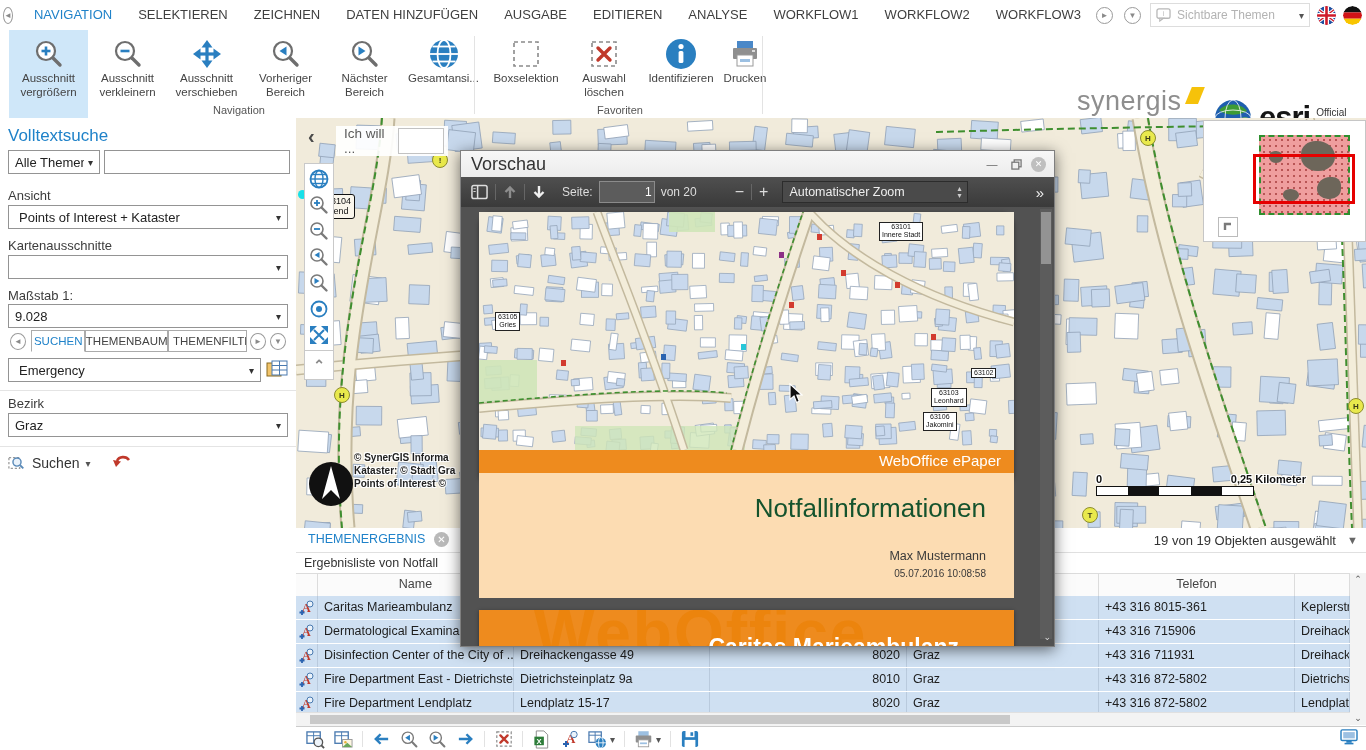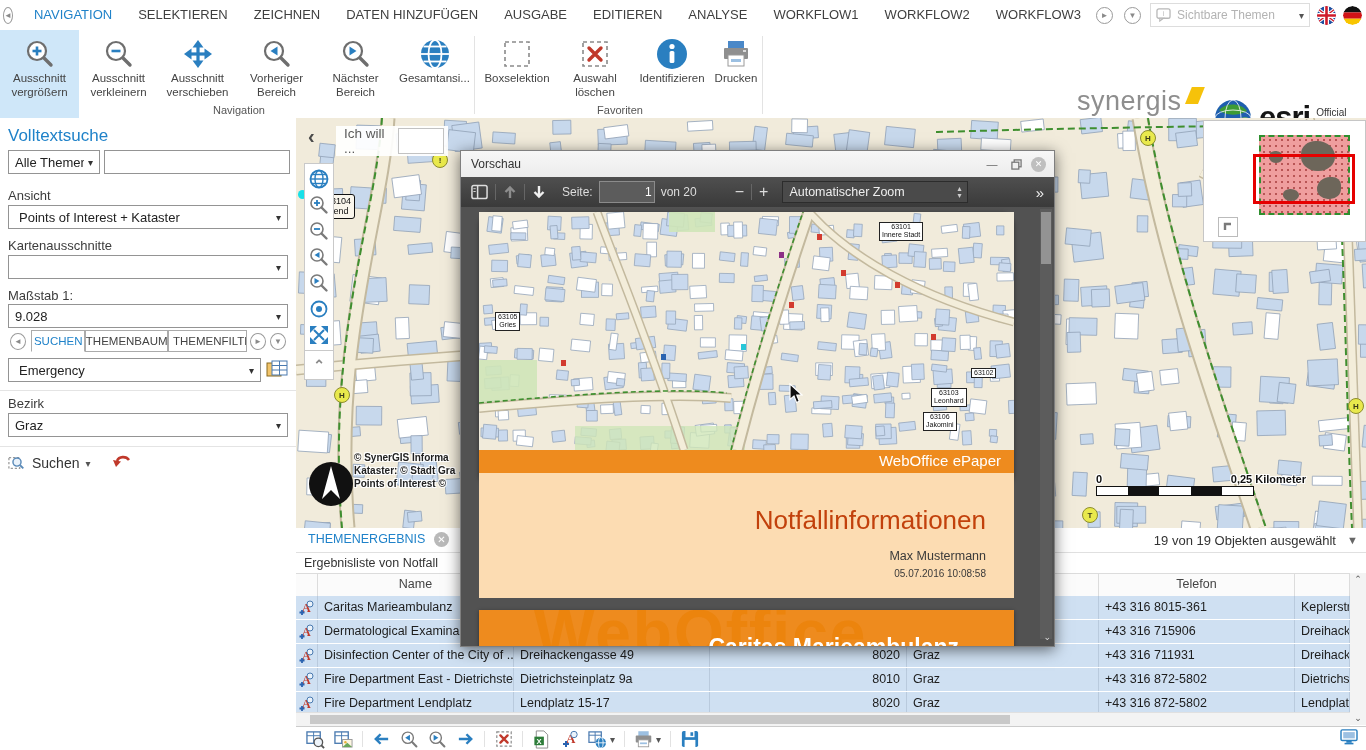--- a/index.html
+++ b/index.html
@@ -13,21 +13,21 @@
   .mitem{padding:0 13px;font-size:13px;color:#3f3f3f;line-height:30px;cursor:default;white-space:nowrap;}
   .mitem.active{color:#1f82c9;}
   #menuright{margin-left:auto;display:flex;align-items:center;gap:7px;padding-right:8px;}
   #themesbox{width:148px;height:22px;border:1px solid #ddd;display:flex;align-items:center;gap:6px;padding:0 5px;background:#fff;}
   #themesbox .ph{color:#b3b3b3;font-size:12px;flex:1;white-space:nowrap;overflow:hidden;}
   .flag{width:19px;height:19px;border-radius:50%;overflow:hidden;position:relative;flex:none;}
   .carat{color:#555;font-size:10px;}
 
   
   #ribbon{position:absolute;left:0;top:30px;width:1366px;height:88px;background:#fff;border-bottom:1px solid #d6d6d6;}
-  .rbtn{position:absolute;top:0;height:72px;display:flex;flex-direction:column;align-items:center;font-size:11.5px;color:#444;text-align:center;line-height:1.25;cursor:default;}
+  .rbtn{position:absolute;top:0;height:72px;display:flex;flex-direction:column;align-items:center;font-size:11.5px;color:#444;text-align:center;line-height:1.25;cursor:default;margin-left:9px;}
   .rbtn .ric{height:34px;margin-top:7px;display:flex;align-items:center;justify-content:center;}
   .rbtn.sel{background:#cfe7f9;height:88px;}
   .rgroup{position:absolute;bottom:2px;font-size:11px;color:#555;text-align:center;}
   .rsep{position:absolute;top:6px;bottom:4px;width:1px;background:#e3e3e3;}
   #logo-synergis{position:absolute;left:1077px;top:56px;font-size:27px;color:#8e8e8e;letter-spacing:.5px;}
   #logo-synergis .blade{display:inline-block;width:13px;height:17px;background:#f6c20a;transform:skewX(-22deg) translate(4px,-6px);}
   #logo-esri{position:absolute;left:1213px;top:68px;display:flex;align-items:center;gap:6px;}
   #logo-esri .etext{font-size:31px;font-weight:bold;color:#151515;letter-spacing:-1px;}
   #logo-esri .esub{font-size:10px;color:#333;line-height:1.15;}
 
@@ -96,35 +96,35 @@
   
   #btoolbar{position:absolute;left:296px;top:726px;right:0;height:24px;background:#fff;border-top:1px solid #ccc;display:flex;align-items:center;gap:9px;padding-left:10px;}
   .bic{width:19px;height:19px;display:flex;align-items:center;justify-content:center;flex:none;}
   .bsep{width:1px;height:16px;background:#e2e2e2;}
   #monitor-ic{position:absolute;right:8px;top:729px;}
 
   
   #dlg{position:absolute;left:460px;top:150px;width:593px;height:495px;border:1px solid #7f7f7f;background:#525252;
        box-shadow:0 3px 14px rgba(0,0,0,.55);z-index:20;}
   #dlg-title{position:absolute;left:0;top:0;right:0;height:26px;background:linear-gradient(#f7f7f7,#ececec);display:flex;align-items:center;}
-  #dlg-title .t{font-size:12px;color:#333;margin-left:10px;flex:1;}
+  #dlg-title .t{font-size:18px;color:#333;margin-left:10px;flex:1;}
   .wbtn{width:18px;height:16px;display:flex;align-items:center;justify-content:center;color:#666;font-size:11px;margin-right:6px;}
   #dlg-close{width:15px;height:15px;border-radius:50%;background:#bfbfbf;color:#fff;font-size:9px;display:flex;align-items:center;justify-content:center;margin-right:8px;}
   #dlg-bar{position:absolute;left:0;top:26px;right:0;height:30px;background:linear-gradient(#4f4f4f,#3a3a3a);border-bottom:1px solid #2a2a2a;display:flex;align-items:center;color:#ddd;font-size:12px;}
   .dsep{width:1px;height:16px;background:#666;margin:0 7px;}
   #pg-input{width:50px;height:18px;background:#5c5c5c;border:1px solid #8b8b8b;color:#fff;text-align:right;font-size:12px;margin:0 6px;font-family:"Liberation Sans",sans-serif;}
   #zoomsel{width:172px;height:20px;background:#4a4a4a;border:1px solid #2c2c2c;display:flex;align-items:center;padding:0 6px;margin-left:14px;font-size:12.5px;color:#eee;}
   #zoomsel .ud{margin-left:auto;font-size:8px;line-height:7px;color:#ccc;text-align:center;}
   #dlg-content{position:absolute;left:0;top:56px;right:0;bottom:0;background:#525252;overflow:hidden;}
   #page1{position:absolute;left:18px;top:5px;width:535px;height:274px;background:#fff;box-shadow:0 1px 4px rgba(0,0,0,.4);border-radius:13px;}
   #pmapwrap{position:absolute;left:0;top:0;width:535px;height:238px;overflow:hidden;background:#f1ebdb;}
   #banner1{position:absolute;left:0;top:238px;width:535px;height:23px;background:#ee8b1e;}
   #banner1 .bt{position:absolute;right:13px;top:2px;color:#fff;font-size:15px;}
   #peach{position:absolute;left:0;top:261px;width:535px;height:125px;background:#fcdcb2;}
-  #doc-title{position:absolute;right:28px;top:32px;font-size:26px;color:#c2410c;}
+  #doc-title{position:absolute;right:28px;top:20px;font-size:26px;color:#14532d;}
   #doc-author{position:absolute;right:28px;top:76px;font-size:12.5px;color:#3a3a3a;}
   #doc-date{position:absolute;right:28px;top:95px;font-size:10px;color:#3a3a3a;}
   #page2{position:absolute;left:18px;top:403px;width:535px;height:60px;background:#ee8b1e;overflow:hidden;box-shadow:0 1px 4px rgba(0,0,0,.4);}
   #wm{position:absolute;left:55px;top:-14px;font-size:64px;font-weight:bold;color:rgba(235,130,10,.85);letter-spacing:2px;}
   #p2title{position:absolute;right:55px;top:24px;font-size:23px;font-weight:bold;color:#fff;}
   #dscroll{position:absolute;right:2px;top:2px;width:12px;height:430px;background:#5c5c5c;}
   #dthumb{position:absolute;left:1px;top:3px;width:10px;height:52px;background:#939393;}
   #dgrip{position:absolute;right:3px;bottom:4px;color:#ddd;font-size:9px;}
   .plabel{position:absolute;background:#fff;border:1px solid #222;font-size:7px;line-height:1.2;color:#111;padding:0 2px;text-align:center;z-index:3;}
   .poi{position:absolute;width:5px;height:6px;z-index:2;}

